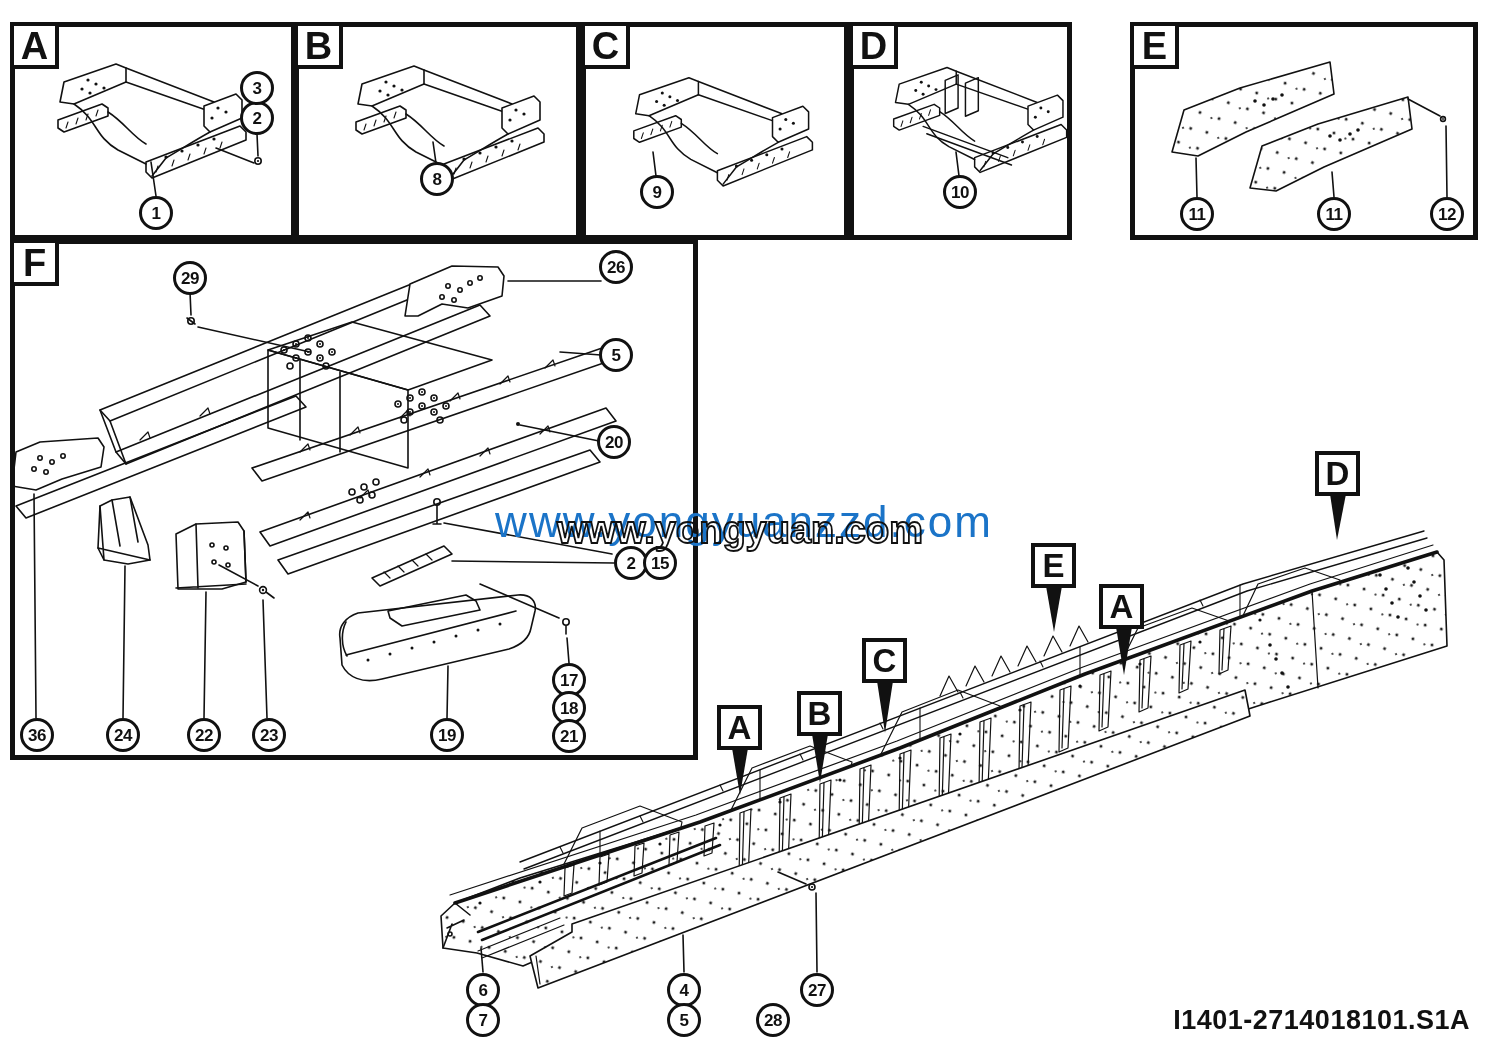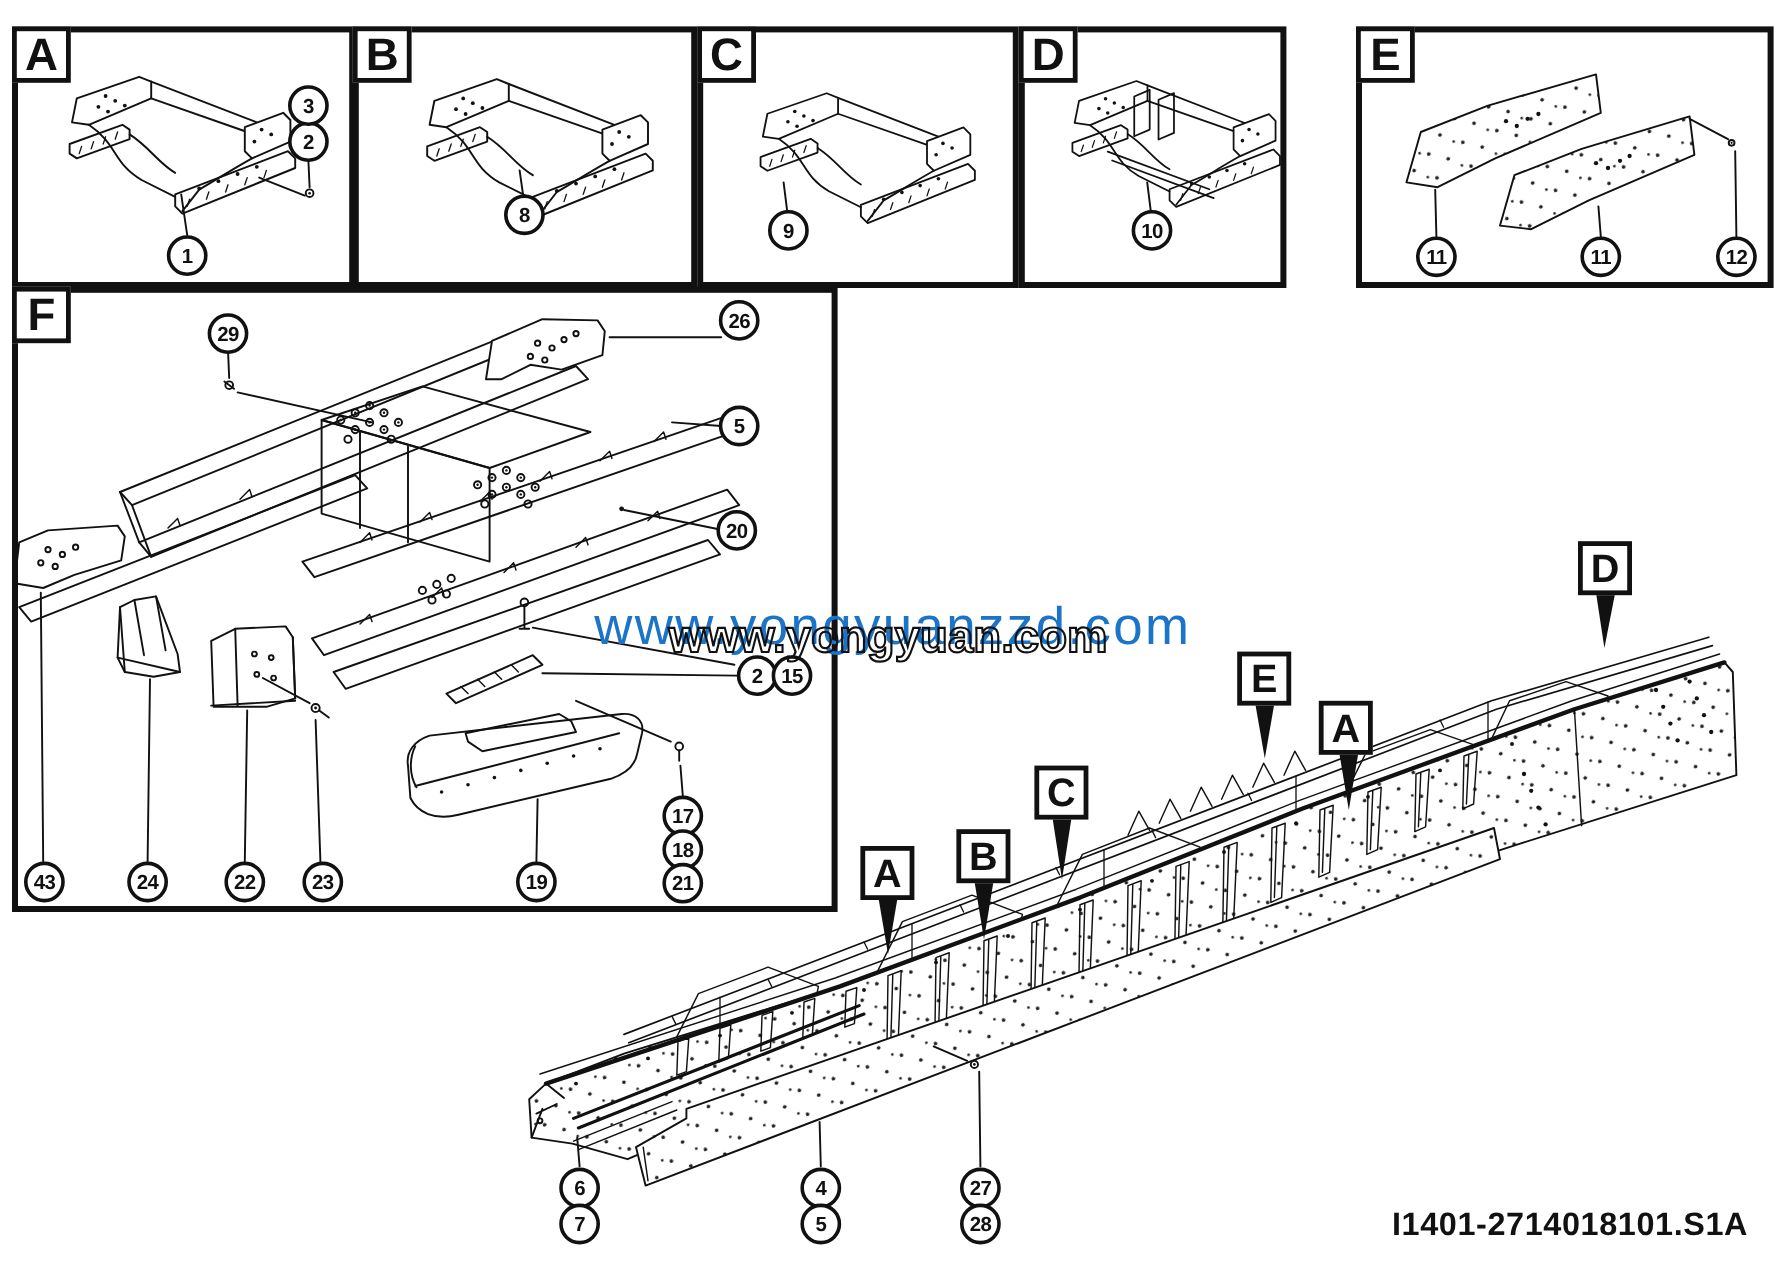--- a/index.html
+++ b/index.html
@@ -9,21 +9,21 @@
   .panel{position:absolute;border:5px solid #111;box-sizing:border-box;background:transparent;}
   .plabel{position:absolute;width:49px;height:47px;box-sizing:border-box;border:4px solid #111;
           background:#fff;display:flex;align-items:center;justify-content:center;
           font-weight:bold;font-size:38px;line-height:1;}
   .marker{position:absolute;width:45px;height:45px;box-sizing:border-box;border:4px solid #111;
           background:#fff;display:flex;align-items:center;justify-content:center;
           font-weight:bold;font-size:33px;line-height:1;}
   .co{position:absolute;width:34px;height:34px;box-sizing:border-box;border:3px solid #111;
       border-radius:50%;background:#fff;display:flex;align-items:center;justify-content:center;
       font-weight:bold;font-size:17px;letter-spacing:-0.5px;line-height:1;}
-  #dwgnum{position:absolute;left:1160px;top:1005px;width:310px;text-align:left;
+  #dwgnum{position:absolute;left:1160px;top:1005px;width:310px;text-align:right;
           font-weight:bold;font-size:27px;letter-spacing:0.5px;}
 </style>
 </head>
 <body>
 
 <div id="stage">
 
   <svg class="layer" width="1489" height="1052" viewBox="0 0 1489 1052">
     <defs>
       <pattern id="pd" patternUnits="userSpaceOnUse" width="30" height="21" patternTransform="rotate(-19)">
@@ -382,27 +382,27 @@
   <div class="co" style="left:597px;top:425px">20</div>
   <div class="co" style="left:614px;top:546px">2</div>
   <div class="co" style="left:643px;top:546px">15</div>
   <div class="co" style="left:552px;top:663px">17</div>
   <div class="co" style="left:552px;top:691px">18</div>
   <div class="co" style="left:552px;top:719px">21</div>
   <div class="co" style="left:430px;top:718px">19</div>
   <div class="co" style="left:252px;top:718px">23</div>
   <div class="co" style="left:187px;top:718px">22</div>
   <div class="co" style="left:106px;top:718px">24</div>
-  <div class="co" style="left:20px;top:718px">43</div>
+  <div class="co" style="left:20px;top:718px">36</div>
   <div class="co" style="left:466px;top:973px">6</div>
   <div class="co" style="left:466px;top:1003px">7</div>
   <div class="co" style="left:667px;top:973px">4</div>
   <div class="co" style="left:667px;top:1003px">5</div>
   <div class="co" style="left:800px;top:973px">27</div>
-  <div class="co" style="left:800px;top:1003px">28</div>
+  <div class="co" style="left:756px;top:1003px">28</div>
 
   <div id="dwgnum">I1401-2714018101.S1A</div>
 
   <svg class="layer" width="1489" height="1052" viewBox="0 0 1489 1052" style="z-index:5">
     <text x="744" y="537" text-anchor="middle" font-family="Liberation Sans, sans-serif" font-size="44" letter-spacing="2" fill="#1b74c8">www.yongyuanzzd.com</text>
     <text x="740" y="543" text-anchor="middle" font-family="Liberation Sans, sans-serif" font-size="38" font-weight="bold" fill="none" stroke="#111" stroke-width="1.8">www.yongyuan.com</text>
   </svg>
 
 </div>
 

